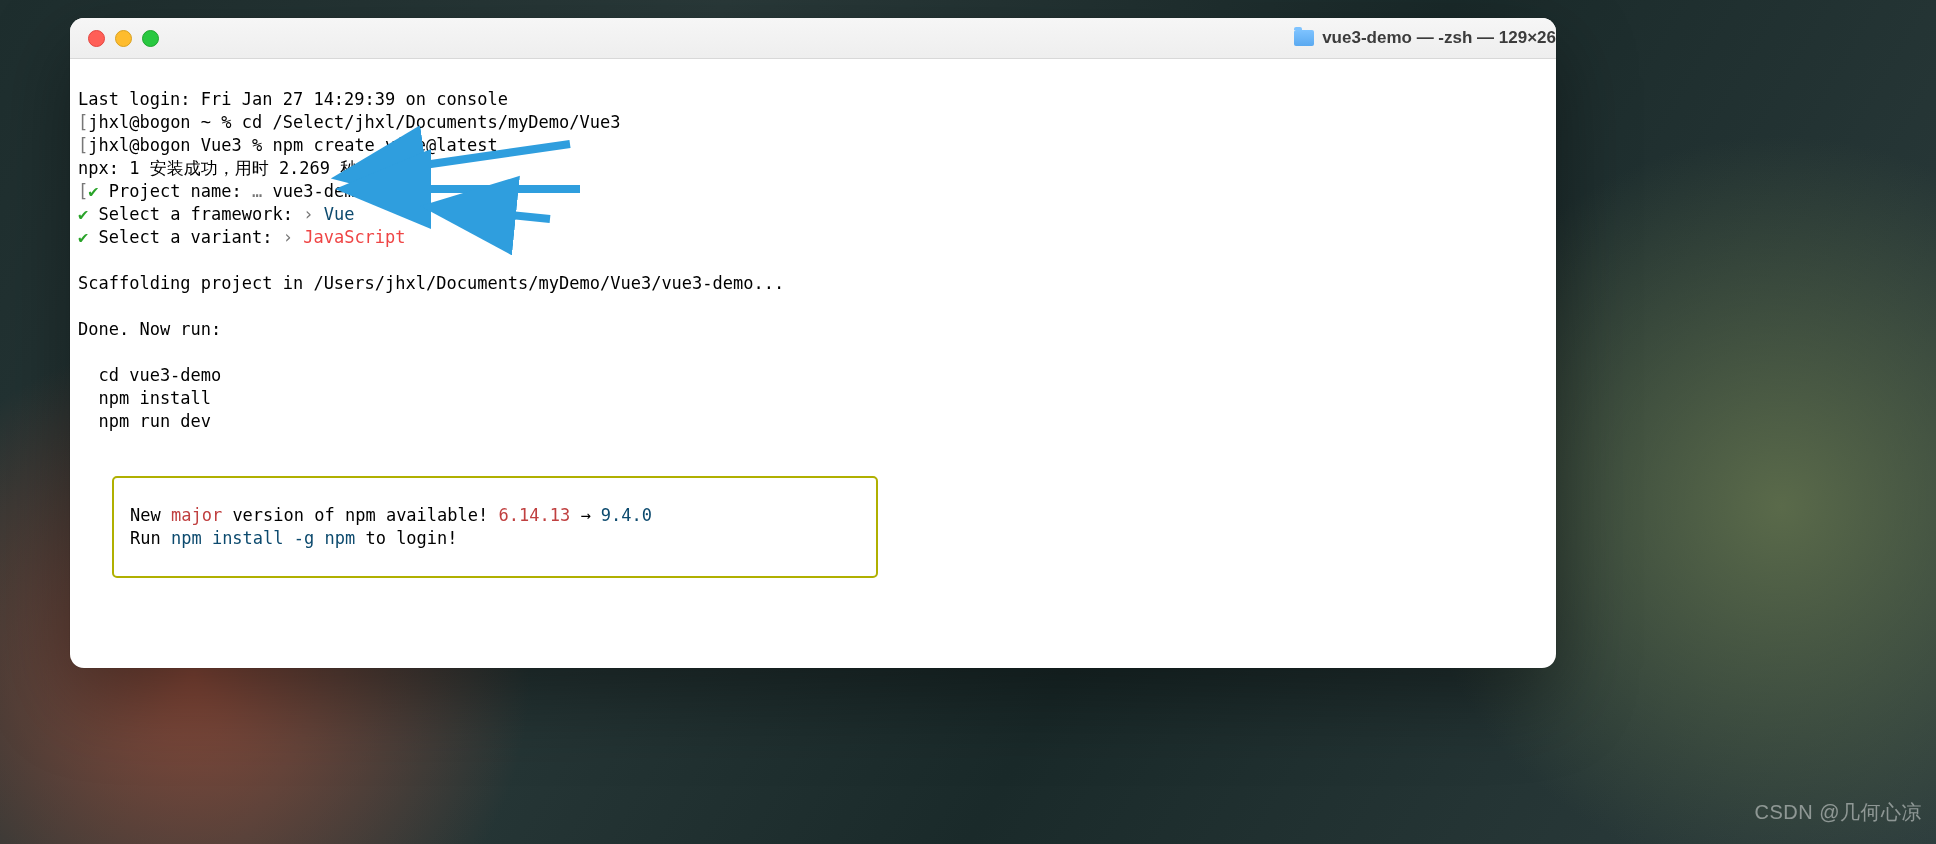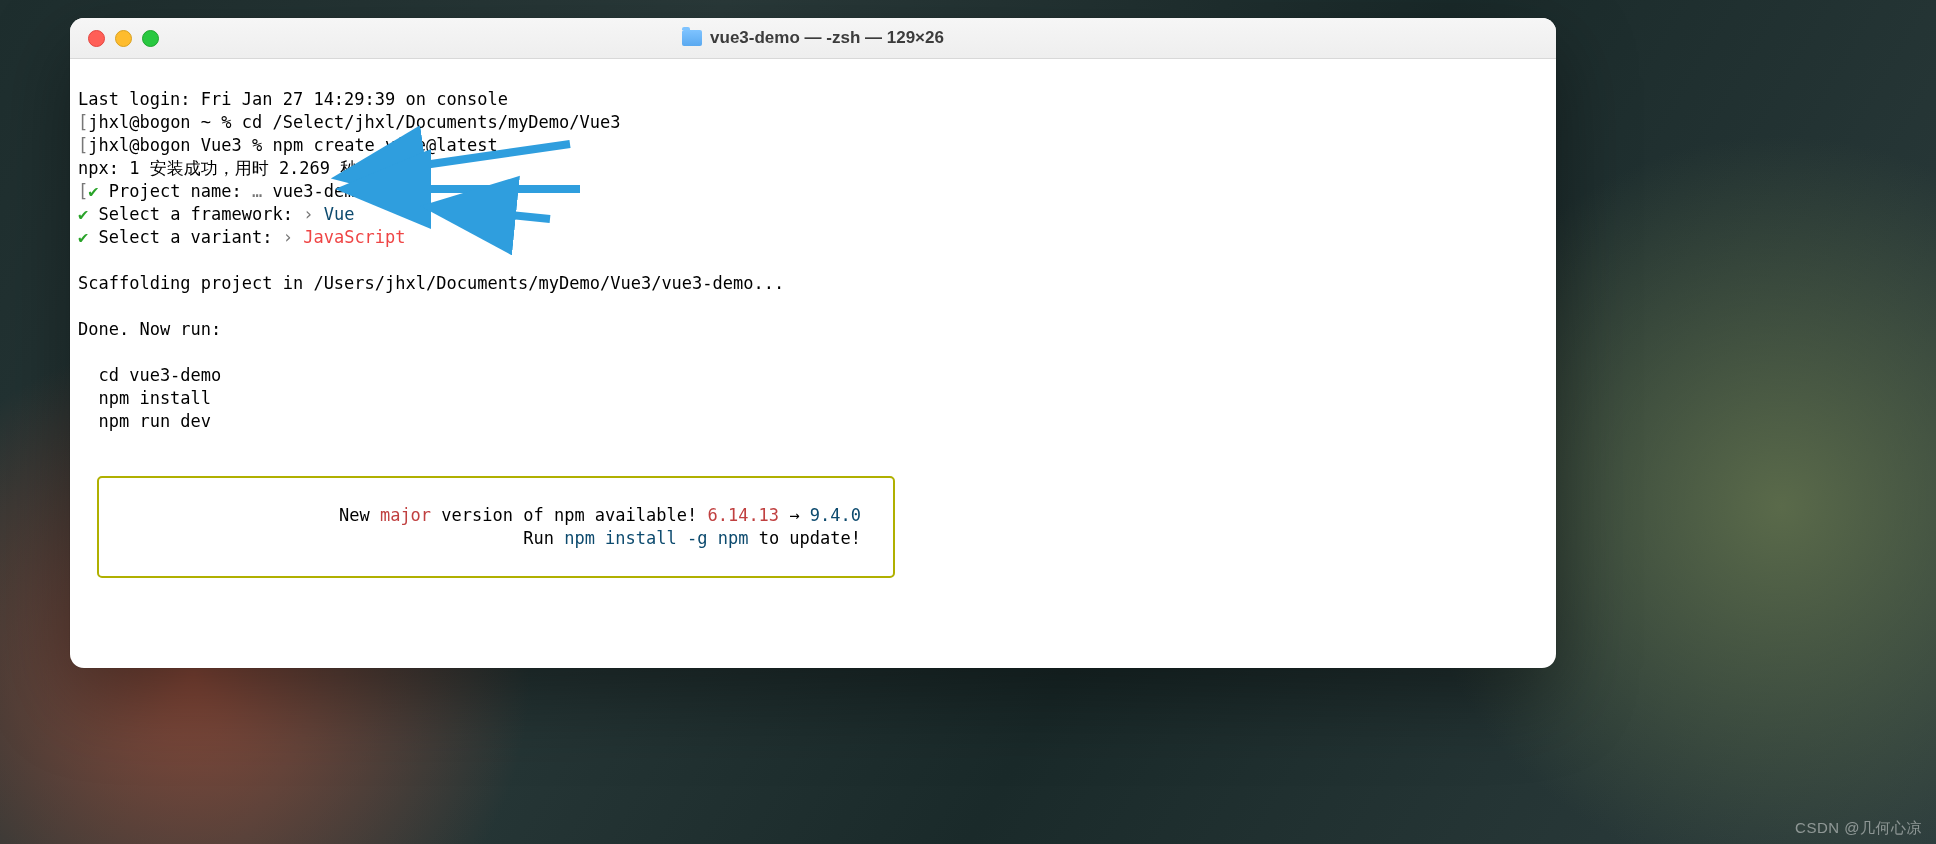--- a/index.html
+++ b/index.html
@@ -48,21 +48,21 @@
     align-items: center;
   }
   .dot { width: 15px; height: 15px; border-radius: 50%; }
   .dot.red { background: #ff5f57; border: 1px solid #e24640; }
   .dot.yellow { background: #febc2e; border: 1px solid #d8a020; }
   .dot.green { background: #28c840; border: 1px solid #1fa52f; }
   .title-center {
     position: absolute;
     left: 0; right: 0;
     display: flex;
-    justify-content: center;
+    justify-content: flex-end;
     align-items: center;
     gap: 8px;
     font-size: 17px;
     font-weight: 600;
     color: #3c3c3c;
     pointer-events: none;
   }
   .folder-icon {
     width: 20px; height: 16px;
     background: linear-gradient(#7ec3ff, #5aa9f0);
@@ -88,45 +88,45 @@
     white-space: pre;
     overflow: hidden;
   }
   .dim { color: #777; }
   .grn { color: #0c4a6e; }
   .chk { color: #29a329; }
   .ylw { color: #ef4444; }
   .red { color: #c04040; }
   .cyn { color: #1a9eb8; }
   .box {
-    margin: 20px 0 0 19px;
+    margin: 20px 0 0 34px;
     width: 730px;
     border: 2px solid #b0b000;
     border-radius: 5px;
-    padding: 26px 32px;
-    text-align: right;
+    padding: 26px 16px;
+    text-align: left;
     white-space: normal;
   }
   .box .row { white-space: pre; }
   .annot-overlay {
     position: absolute;
     inset: 0;
     pointer-events: none;
   }
   .arrow {
     position: absolute;
     stroke: #2f9ede;
     fill: #2f9ede;
   }
   .watermark {
     position: absolute;
     right: 14px;
-    bottom: 6px;
+    bottom: 18px;
     color: rgba(255,255,255,0.45);
-    font-size: 15px;
+    font-size: 20px;
     letter-spacing: 0.5px;
   }
 </style>
 </head>
 <body>
 
 <div class="desktop-bg"></div>
 
 <div class="window">
 
@@ -154,21 +154,21 @@
 <span>Scaffolding project in /Users/jhxl/Documents/myDemo/Vue3/vue3-demo...</span>
 
 <span>Done. Now run:</span>
 
 <span>  cd vue3-demo</span>
 <span>  npm install</span>
 <span>  npm run dev</span>
 
 <div class="box">
 <div class="row"><span>New </span><span class="red">major</span><span> version of npm available! </span><span class="red">6.14.13</span><span> → </span><span class="grn">9.4.0</span></div>
-<div class="row"><span>Run </span><span class="grn">npm install -g npm</span><span> to update!</span></div>
+<div class="row"><span>Run </span><span class="grn">npm install -g npm</span><span> to login!</span></div>
 </div>
 
     <svg class="annot-overlay" viewBox="0 0 1486 610" width="1486" height="610">
       <defs>
         <marker id="ah" markerWidth="14" markerHeight="14" refX="2" refY="5" orient="auto">
           <path d="M0,0 L0,10 L12,5 Z" fill="#2f9ede"></path>
         </marker>
       </defs>
 
       <line class="arrow" x1="500" y1="85" x2="340" y2="108" stroke-width="8" marker-end="url(#ah)"></line>

